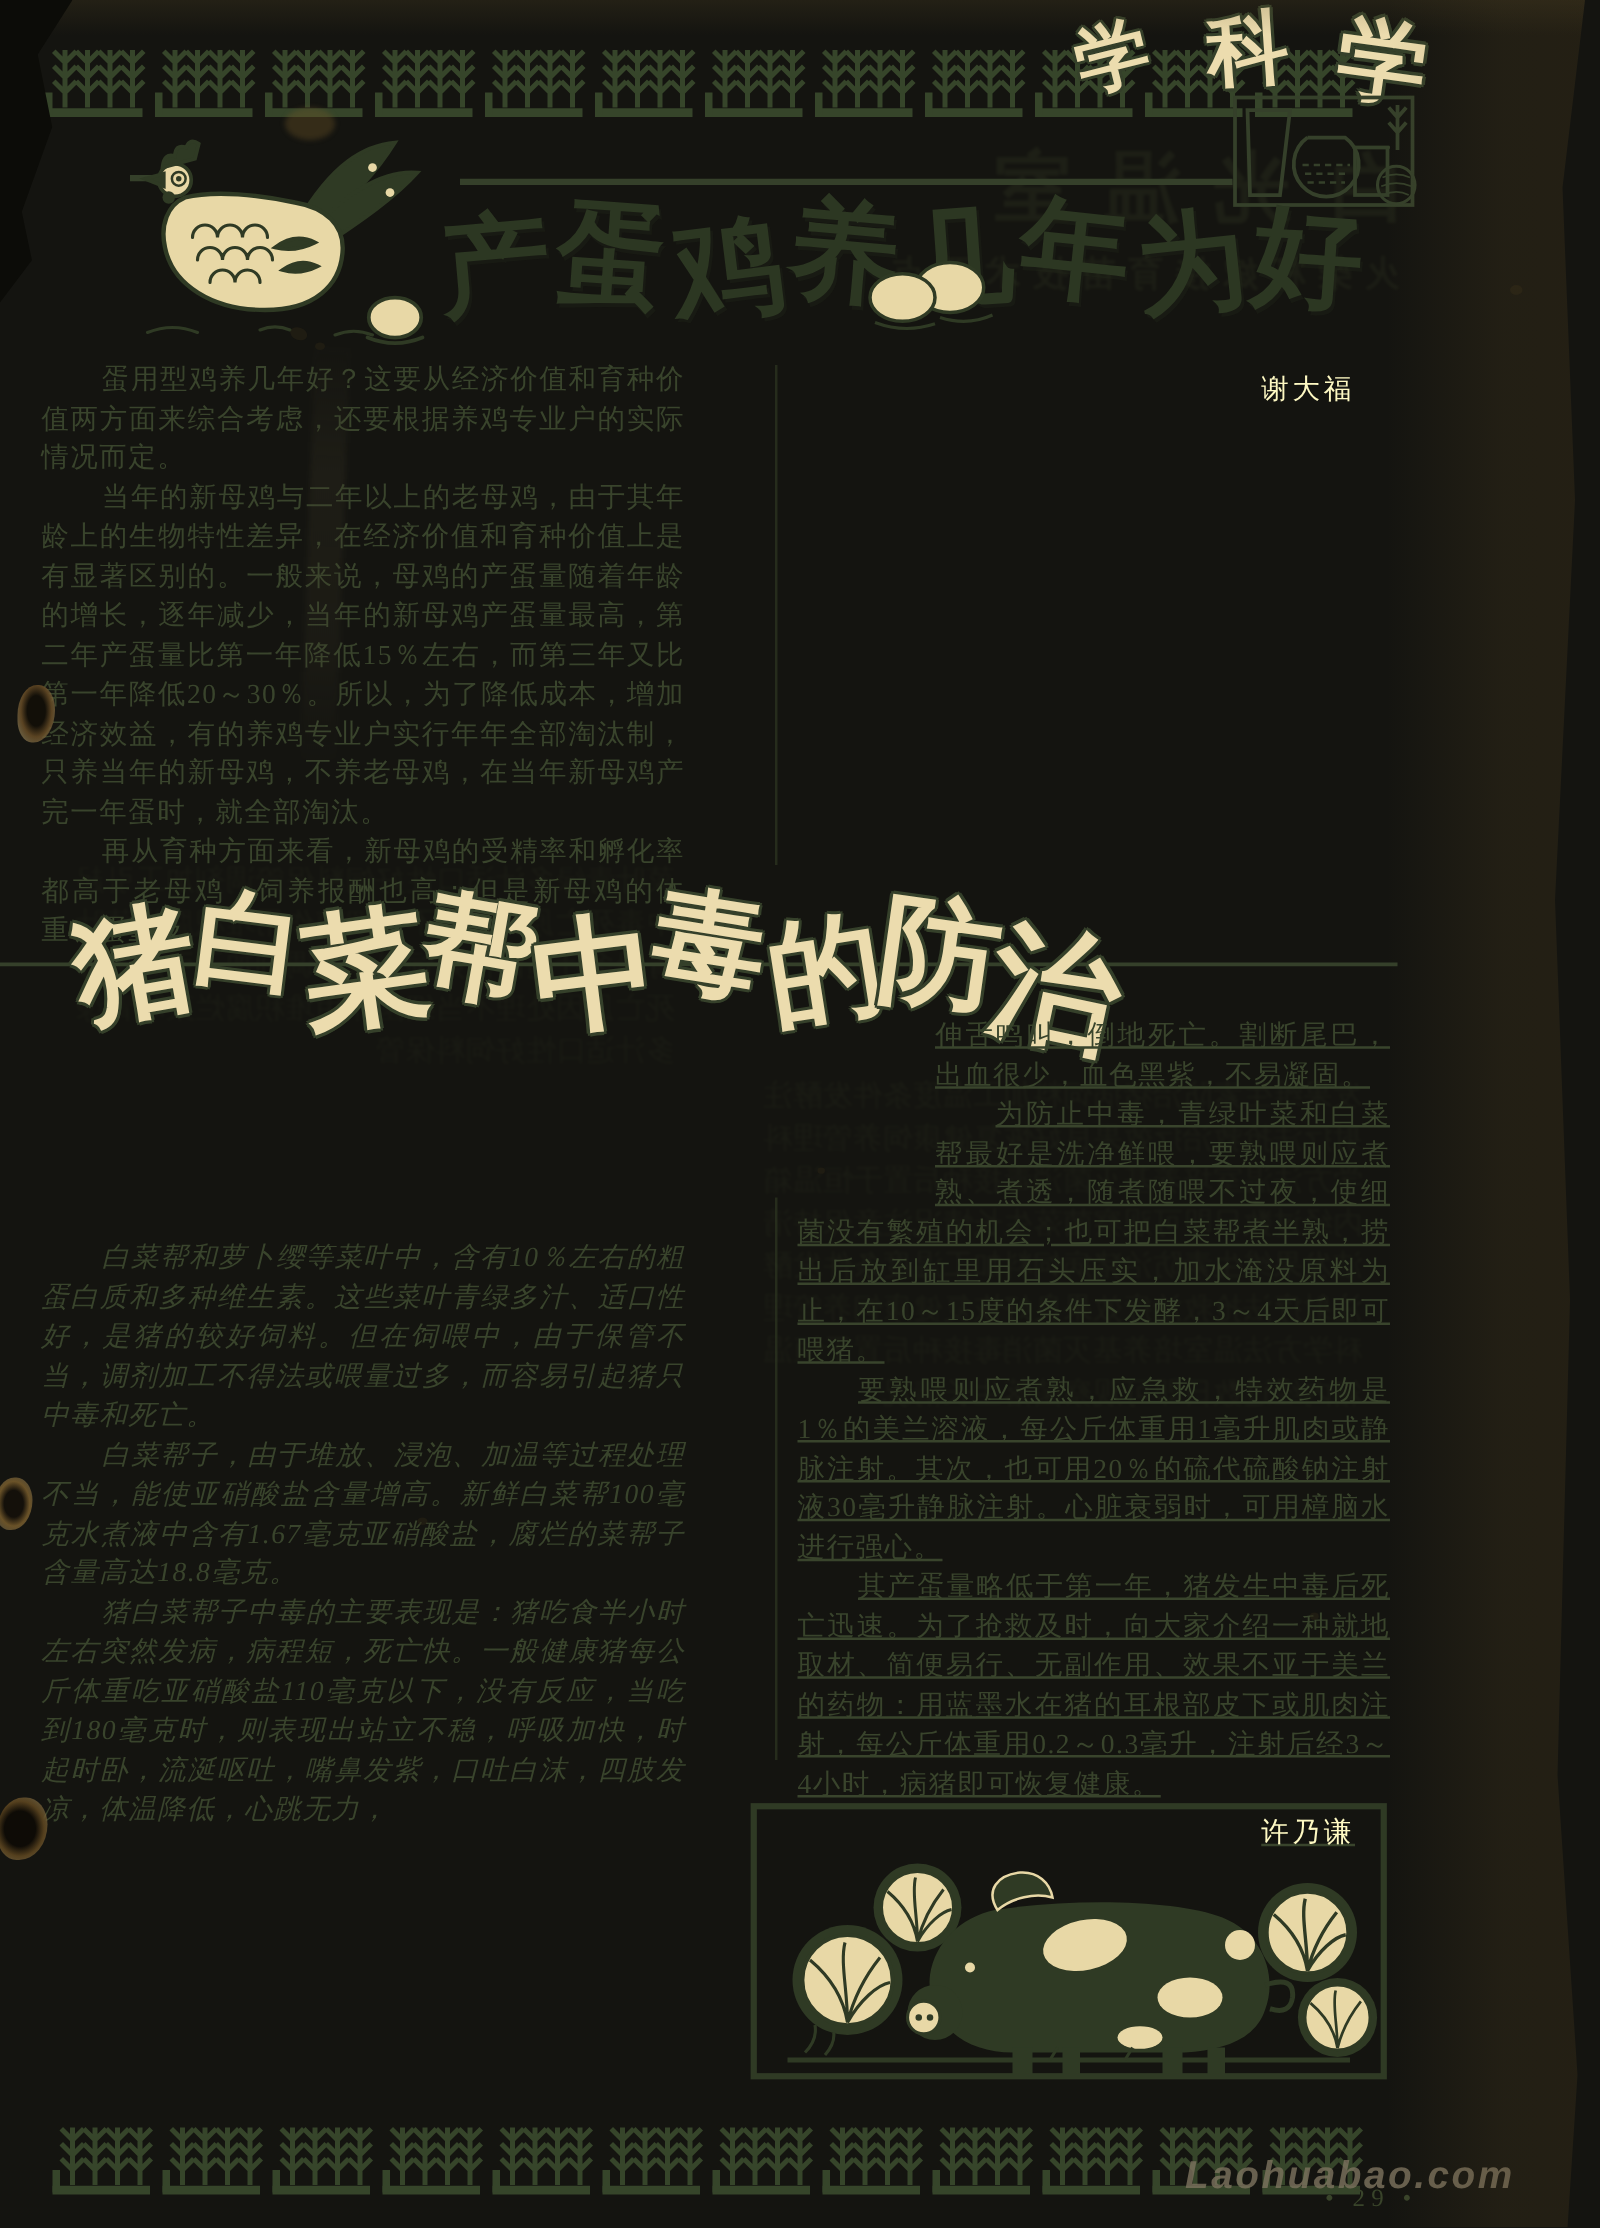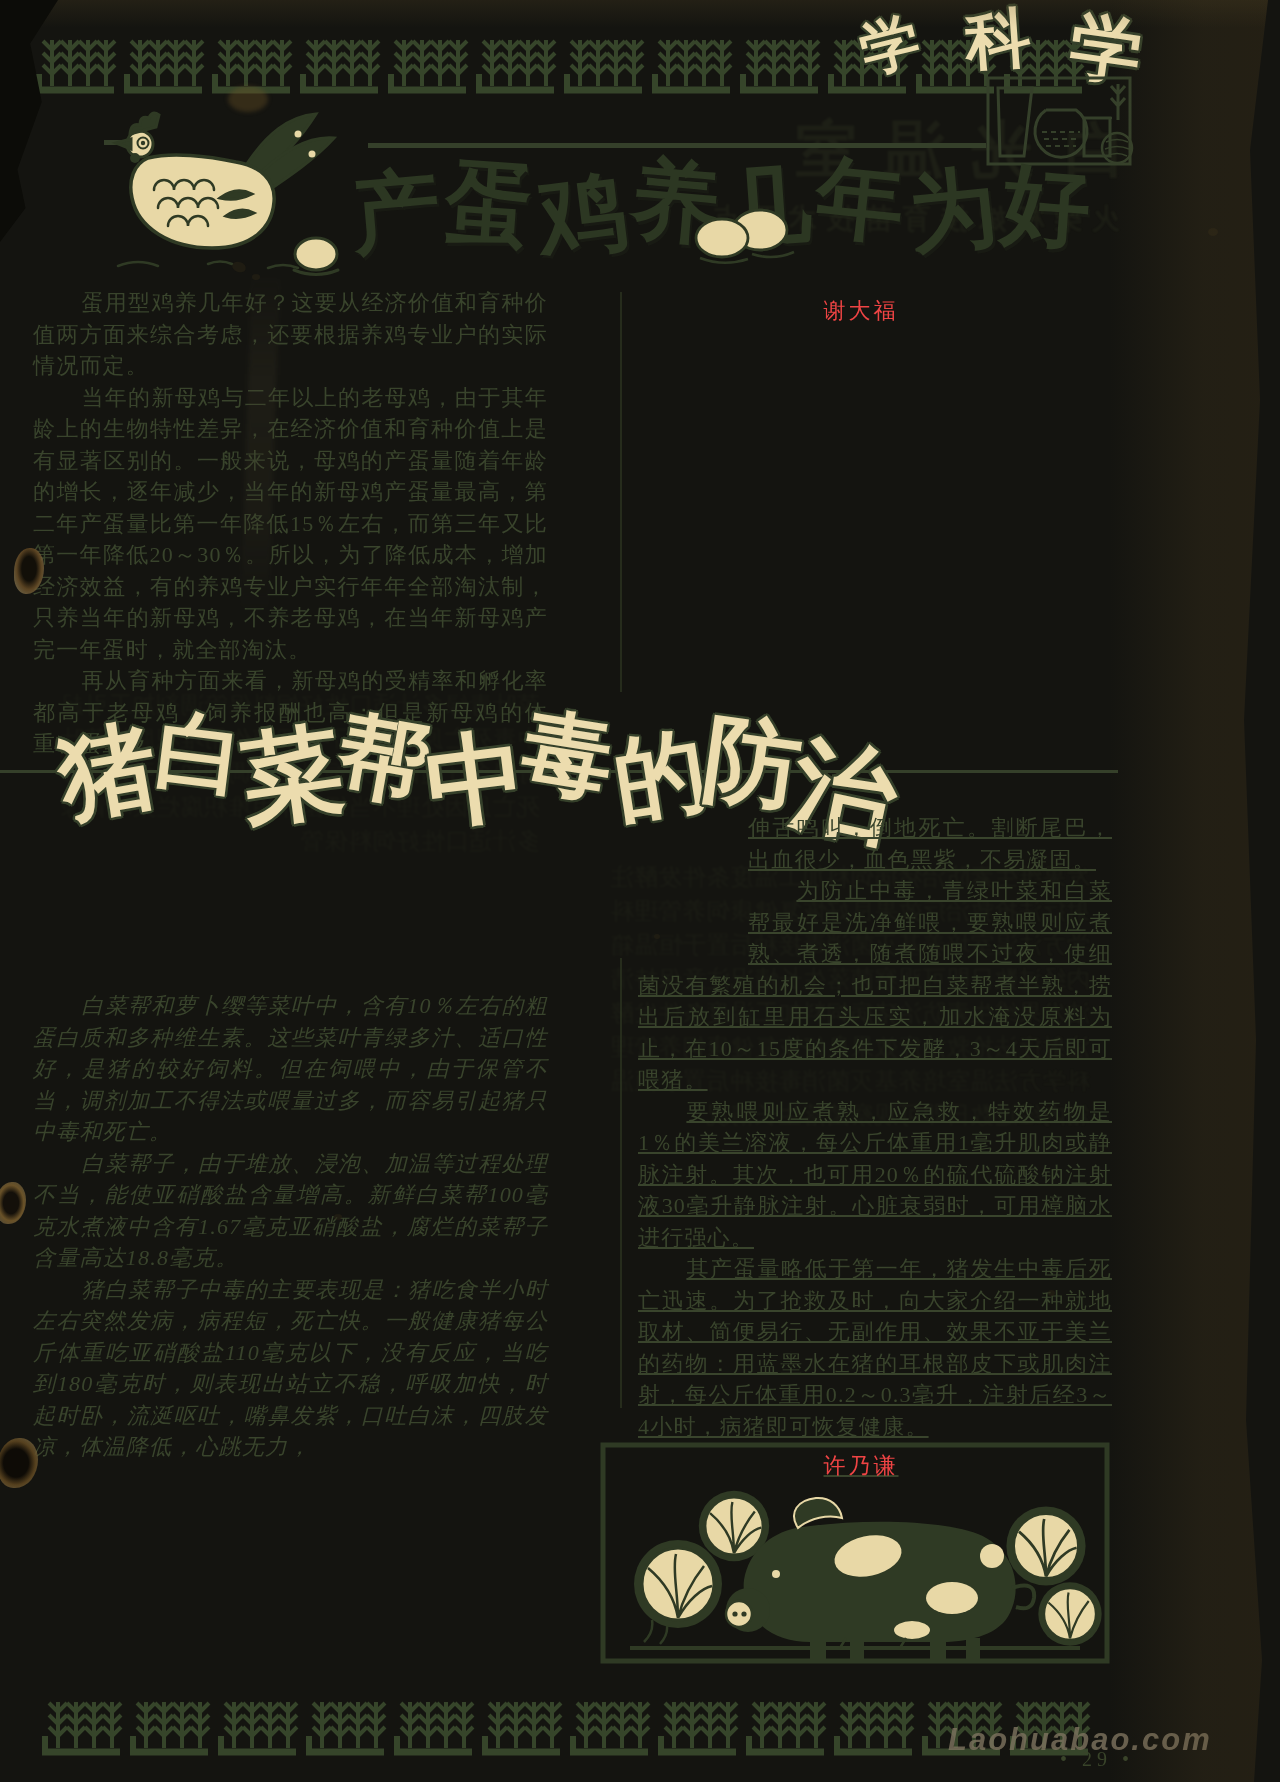--- a/index.html
+++ b/index.html
@@ -53,21 +53,21 @@
   
   .col{position:absolute;font-size:22px;line-height:31.5px;letter-spacing:1.2px;color:#39442c;
     text-align:justify;text-justify:inter-character;}
   .para{margin:0;text-indent:2.2em;}
   .para.noindent{text-indent:0;}
   .a1-left{left:33px;top:287px;width:515px;}
   .a1-right{left:638px;top:287px;width:474px;}
   .a2-left{left:33px;top:990px;width:515px;font-style:italic;}
   .a2-right{left:638px;top:812px;width:474px;text-decoration:underline;}
   .title-spacer{float:left;width:110px;height:132px;}
-  .author{text-align:center;padding-right:28px;margin-top:8px;font-size:22px;color:#ef4444;letter-spacing:3px;}
+  .author{text-align:right;padding-right:28px;margin-top:8px;font-size:22px;color:#fef9c3;letter-spacing:3px;}
   .vdiv{position:absolute;width:2px;background:rgba(52,63,38,.55);}
   .vdiv1{left:620px;top:292px;height:400px;}
   .vdiv2{left:620px;top:958px;height:450px;}
   .art-divider{position:absolute;left:0;top:770px;width:1118px;height:3px;background:var(--ink);}
   
   .title2{position:absolute;left:62px;top:696px;width:600px;height:230px;display:flex;
     justify-content:space-between;align-items:flex-start;font-family:"Liberation Sans",sans-serif;
     font-size:92px;font-weight:bold;}
   
   .pigbox{position:absolute;left:600px;top:1442px;}

